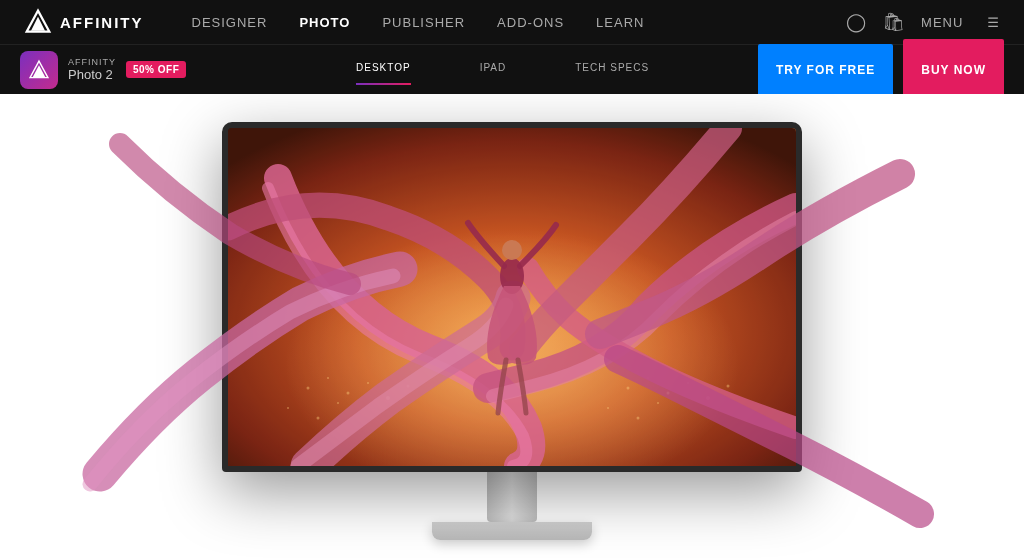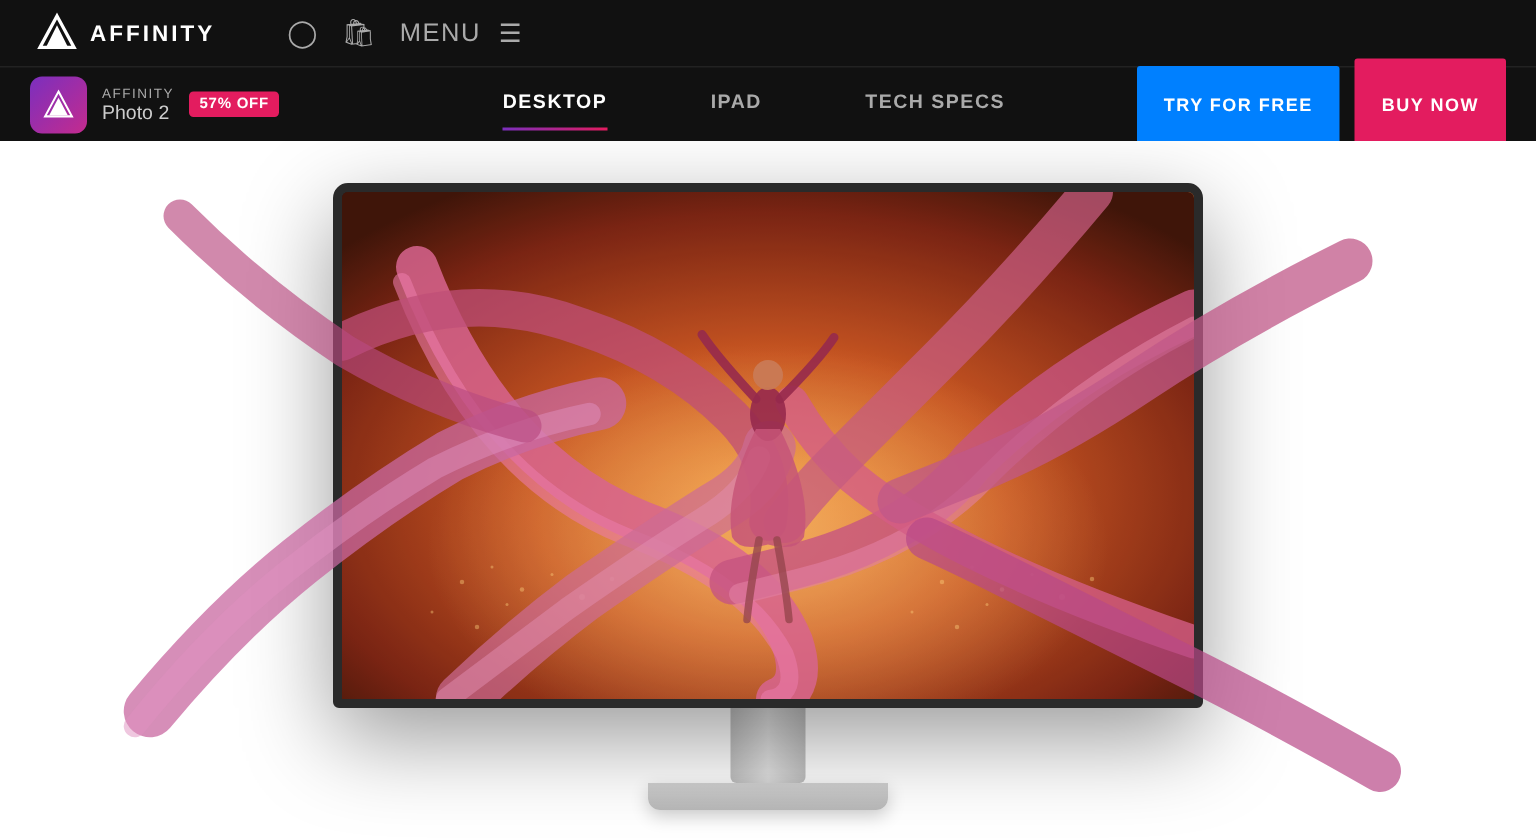--- a/index.html
+++ b/index.html
@@ -62,23 +62,23 @@
       gap: 16px;
     }
     .nav-icon {
       color: #aaa;
       cursor: pointer;
       font-size: 18px;
     }
     .menu-btn {
       display: flex;
       align-items: center;
-      gap: 12px;
+      gap: 24px;
       color: #aaa;
-      font-size: 17px;
+      font-size: 13px;
       font-weight: 500;
       letter-spacing: 1px;
       text-transform: uppercase;
       cursor: pointer;
     }
 
     
     .secondary-nav {
       background: #111;
       height: 50px;
@@ -135,22 +135,22 @@
     }
     .secondary-nav-links {
       display: flex;
       align-items: center;
       flex: 1;
       justify-content: center;
       gap: 40px;
     }
     .secondary-nav-link {
       color: #aaa;
-      font-size: 13px;
-      font-weight: 700;
+      font-size: 10px;
+      font-weight: 400;
       letter-spacing: 1px;
       text-transform: uppercase;
       cursor: pointer;
       padding-bottom: 4px;
       position: relative;
       margin-left: 29px;
     }
     .secondary-nav-link.active {
       color: #fff;
     }
@@ -273,20 +273,27 @@
 </head>
 <body>
 
 <nav class="top-nav">
   <div class="logo-area">
     <svg class="affinity-logo-icon" viewBox="0 0 32 32" fill="none" xmlns="http://www.w3.org/2000/svg">
       <polygon points="16,3 29,27 3,27" fill="none" stroke="white" stroke-width="2.5"></polygon>
       <polygon points="16,10 24,26 8,26" fill="white"></polygon>
     </svg>
     <span class="affinity-wordmark">AFFINITY</span>
+  </div>
+  <div class="top-nav-links">
+    <a class="top-nav-link">DESIGNER</a>
+    <a class="top-nav-link active">PHOTO</a>
+    <a class="top-nav-link">PUBLISHER</a>
+    <a class="top-nav-link">ADD-ONS</a>
+    <a class="top-nav-link">LEARN</a>
   </div>
   <div class="top-nav-right">
     <span class="nav-icon">◯</span>
     <span class="nav-icon">🛍</span>
     <div class="menu-btn">
       <span>MENU</span>
       <span>☰</span>
     </div>
   </div>
 </nav>
@@ -298,21 +305,21 @@
         <polygon points="16,3 29,27 3,27" fill="none" stroke="white" stroke-width="2"></polygon>
         <polygon points="16,9 25,26 7,26" fill="white"></polygon>
       </svg>
     </div>
     <div class="product-name-area">
       <span class="product-name-small">AFFINITY</span>
       <span class="product-name-large">
         <span>Photo</span> <span>2</span>
       </span>
     </div>
-    <span class="discount-badge">57% OFF</span>
+    <span class="discount-badge">50% OFF</span>
   </div>
 
   <div class="secondary-nav-links">
     <a class="secondary-nav-link active">DESKTOP</a>
     <a class="secondary-nav-link">IPAD</a>
     <a class="secondary-nav-link">TECH SPECS</a>
   </div>
 
   <div class="secondary-nav-actions">
     <button class="btn-try">TRY FOR FREE</button>

